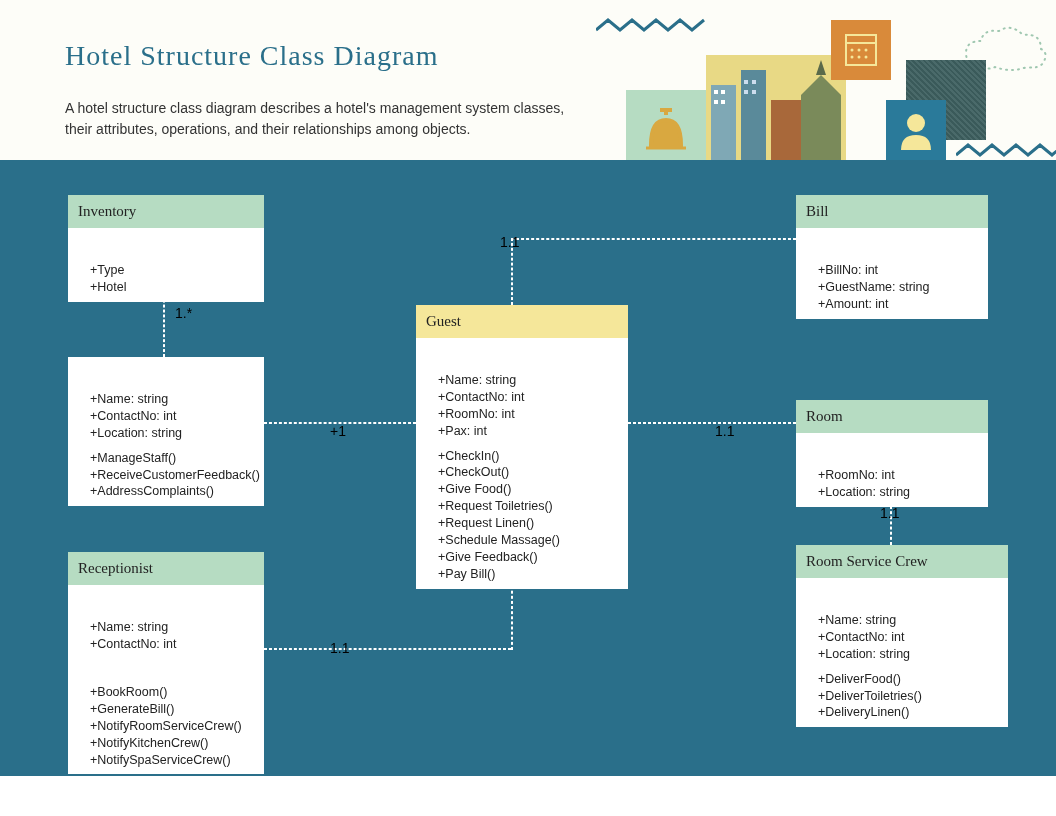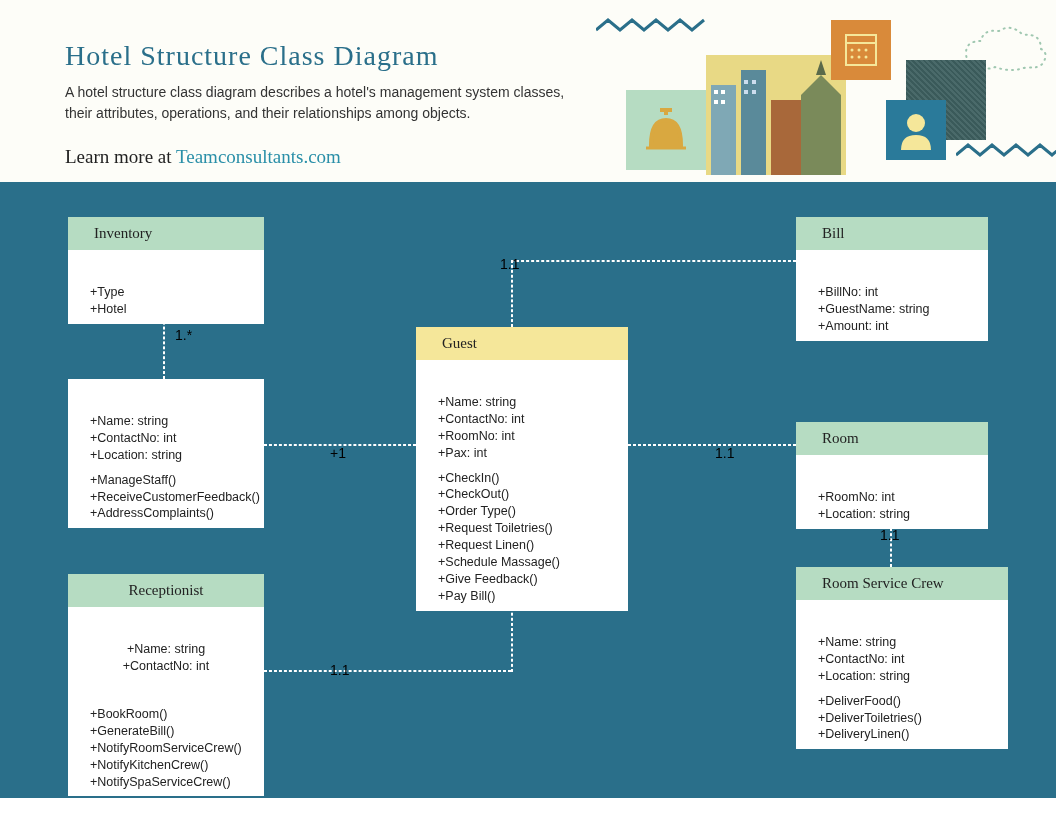--- a/index.html
+++ b/index.html
@@ -1,31 +1,31 @@
 <!DOCTYPE html>
 <html><head>
 <meta charset="utf-8">
 <style>
   * { box-sizing: border-box; margin: 0; padding: 0; }
   body { font-family: Georgia, 'Times New Roman', serif; width: 1056px; height: 816px; overflow: hidden; background: #fff; }
   
-  .header-area { position: relative; height: 182px; background: #fdfdf8; padding: 40px 0 0 65px; }
+  .header-area { position: relative; height: 160px; background: #fdfdf8; padding: 40px 0 0 65px; }
   .title { color: #2a6f8a; font-size: 28px; font-weight: normal; letter-spacing: 1px; }
-  .desc { color: #333; font-family: Arial, sans-serif; font-size: 14px; margin-top: 10px; max-width: 520px; line-height: 1.5; }
+  .desc { color: #333; font-family: Arial, sans-serif; font-size: 14px; margin-top: 26px; max-width: 520px; line-height: 1.5; }
   .learn { color: #222; font-size: 19px; margin-top: 22px; }
   .learn .link { color: #2a8fa8; }
   
   .hero-graphics { position: absolute; right: 0; top: 20px; width: 470px; height: 170px; }
   .zig { position:absolute; stroke:#2a6f8a; stroke-width:3; fill:none; }
   .tile { position:absolute; }
   
   .diagram-area { position: relative; background: #2a6f8a; height: 616px; width: 1056px; }
   
   .class-box { position: absolute; background:#fff; font-family: Arial, sans-serif; }
-  .class-head { padding: 8px 26px; font-family: Georgia, serif; font-size: 15px; color:#222; }
+  .class-head { padding: 8px 10px; font-family: Georgia, serif; font-size: 15px; color:#222; }
   .head-green { background:#b6dcc2; }
   .head-yellow { background:#f5e79a; }
   .class-body { padding: 6px 22px; font-size: 12.5px; color:#222; line-height: 1.35; margin-top: 28px; }
   .class-body .row { white-space: nowrap; }
   .gap { height:8px; }
   
   .conn { position:absolute; border: 1.5px dashed #fff; }
   .mult { position:absolute; color:#000000; font-family: Arial, sans-serif; font-size: 14px; }
 </style>
 </head>
@@ -127,21 +127,21 @@
       <div class="row">+Name: string</div>
       <div class="row">+ContactNo: int</div>
       <div class="row">+Location: string</div>
       <div class="gap"></div>
       <div class="row">+ManageStaff()</div>
       <div class="row">+ReceiveCustomerFeedback()</div>
       <div class="row">+AddressComplaints()</div>
     </div>
   </div>
 
-  <div class="class-box" style="left:68px; top:392px; width:196px;text-align:center;">
+  <div class="class-box" style="left:68px; top:392px; width:196px;">
     <div class="class-head head-green">Receptionist</div>
     <div class="class-body">
       <div class="row">+Name: string</div>
       <div class="row">+ContactNo: int</div>
     </div>
   </div>
   <div class="class-box" style="left:68px; top:490px; width:196px;">
     <div class="class-body">
       <div class="row">+BookRoom()</div>
       <div class="row">+GenerateBill()</div>
@@ -154,21 +154,21 @@
   <div class="class-box" style="left:416px; top:145px; width:212px;">
     <div class="class-head head-yellow">Guest</div>
     <div class="class-body">
       <div class="row">+Name: string</div>
       <div class="row">+ContactNo: int</div>
       <div class="row">+RoomNo: int</div>
       <div class="row">+Pax: int</div>
       <div class="gap"></div>
       <div class="row">+CheckIn()</div>
       <div class="row">+CheckOut()</div>
-      <div class="row">+Order Type()</div>
+      <div class="row">+Give Food()</div>
       <div class="row">+Request Toiletries()</div>
       <div class="row">+Request Linen()</div>
       <div class="row">+Schedule Massage()</div>
       <div class="row">+Give Feedback()</div>
       <div class="row">+Pay Bill()</div>
     </div>
   </div>
 
   <div class="class-box" style="left:796px; top:35px; width:192px;">
     <div class="class-head head-green">Bill</div>

